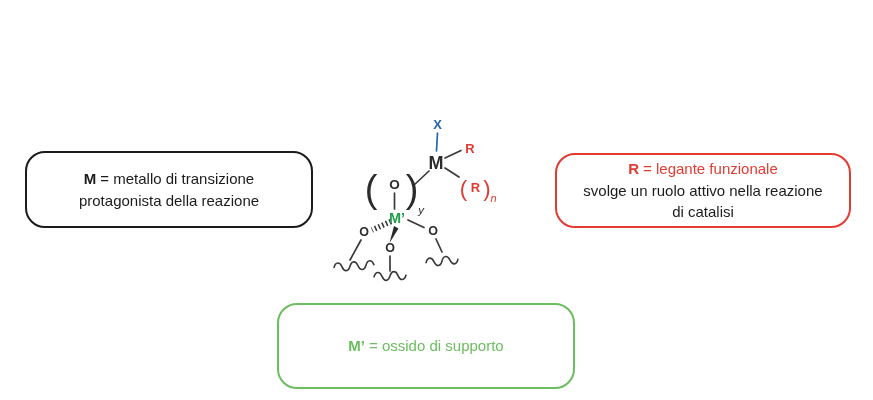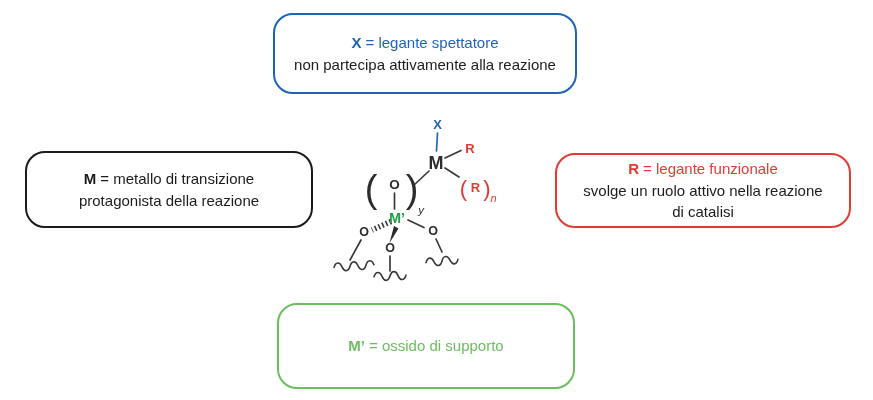--- a/index.html
+++ b/index.html
@@ -26,26 +26,20 @@
   .squiggle{stroke:#3a3a3a;stroke-width:1.6;fill:none;stroke-linecap:round;}
   .atom{fill:#2c2c2c;font-family:"Liberation Sans",sans-serif;font-weight:bold;}
   .paren{fill:#2c2c2c;font-family:"Liberation Sans",sans-serif;font-weight:400;}
   .sub{fill:#2c2c2c;font-family:"Liberation Sans",sans-serif;font-style:italic;}
 </style>
 </head>
 <body>
 
 <div class="canvas">
 
-  <div class="callout" id="box-spectator" style="border-color: rgb(31, 99, 184);">
-    <div class="title" style="color: rgb(31, 99, 184);">
-      <b>X</b><span>= legante spettatore</span>
-    </div>
-    <div class="body-line">non partecipa attivamente alla reazione</div>
-  </div>
 
   <div class="callout" id="box-metal" style="border-color: rgb(27, 27, 27);">
     <div class="title" style="color: rgb(27, 27, 27);">
       <b>M</b><span>= metallo di transizione</span>
     </div>
     <div class="body-line">protagonista della reazione</div>
   </div>
 
   <div class="callout" id="box-functional" style="border-color: rgb(226, 59, 50);">
     <div class="title" style="color: rgb(226, 59, 50);">

